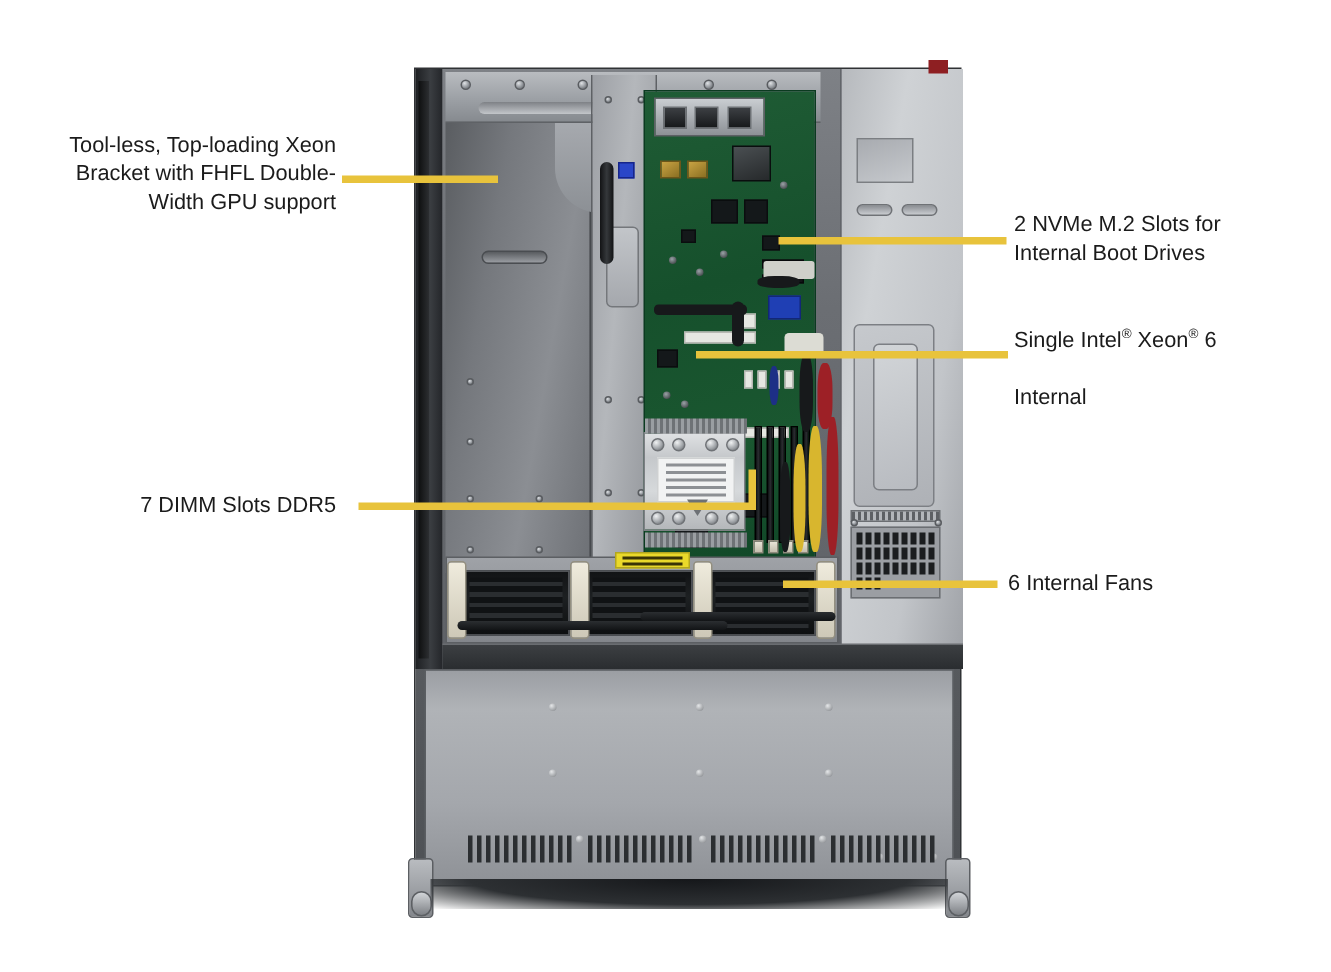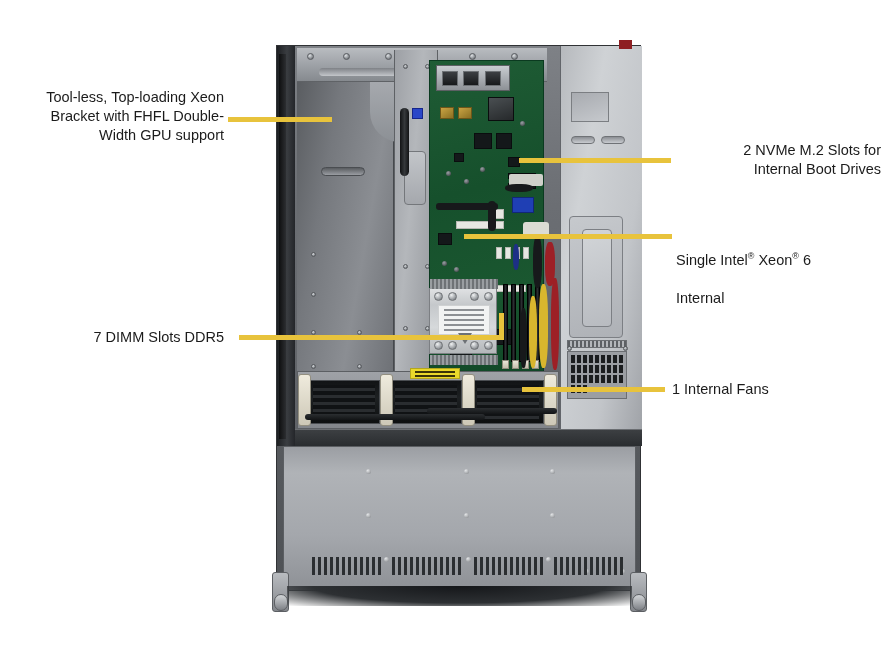--- a/index.html
+++ b/index.html
@@ -642,23 +642,23 @@
 
 <div class="leader" style="left:239px; top:335px; width:265px; height:5px;"></div>
 <div class="leader" style="left:499px; top:313px; width:5px; height:24px;"></div>
 
 <div class="leader" style="left:522px; top:387px; width:143px; height:5px;"></div>
 
 <div class="callout rt-a" style="left:12px; top:88px; width:212px;">Tool-less, Top-loading Xeon
 Bracket with FHFL Double-
 Width GPU support</div>
 
-<div class="callout right" style="left:676px; top:141px; width:205px;text-align:right;">2 NVMe M.2 Slots for
+<div class="callout right" style="left:676px; top:141px; width:205px;">2 NVMe M.2 Slots for
 Internal  Boot Drives</div>
 
-<div class="callout right" style="left:676px; top:232px; width:205px;">
+<div class="callout right" style="left:676px; top:199px; width:205px;">
   <span><span>Single Intel</span><sup class="reg">®</sup><span> Xeon</span><sup class="reg">®</sup><span> 6</span></span><br>
   <span>Internal</span>
 </div>
 
 <div class="callout rt-a" style="left:52px; top:328px; width:172px;">7 DIMM Slots DDR5</div>
 
-<div class="callout right" style="left:672px; top:380px; width:205px;">1 Internal  Fans</div>
+<div class="callout right" style="left:672px; top:380px; width:205px;">6 Internal  Fans</div>
 
 </body></html>

